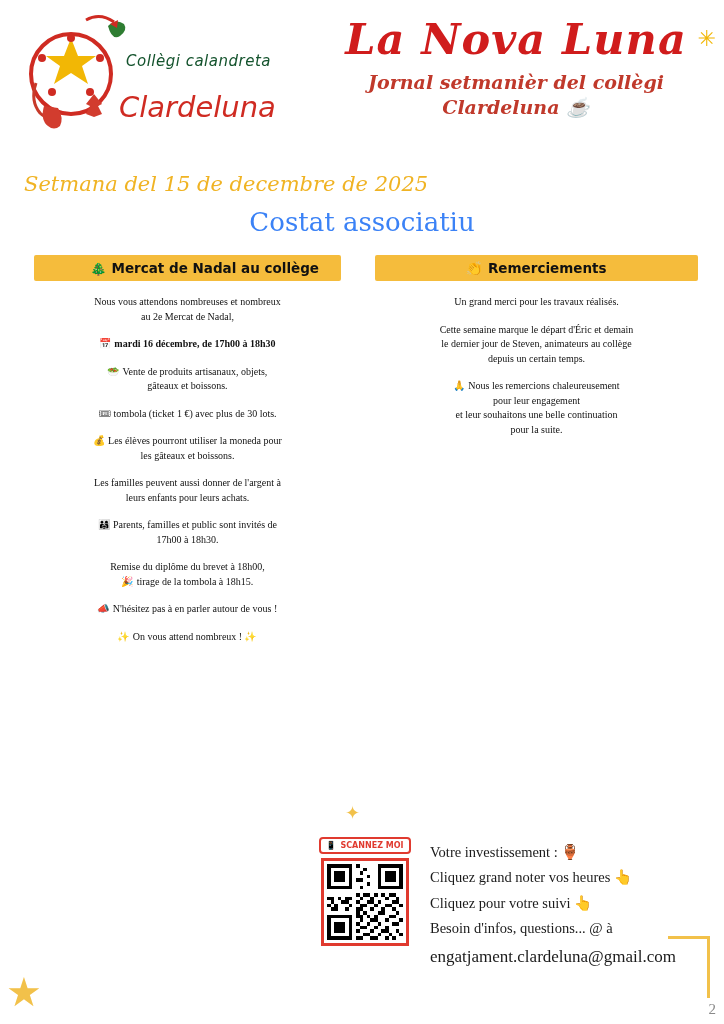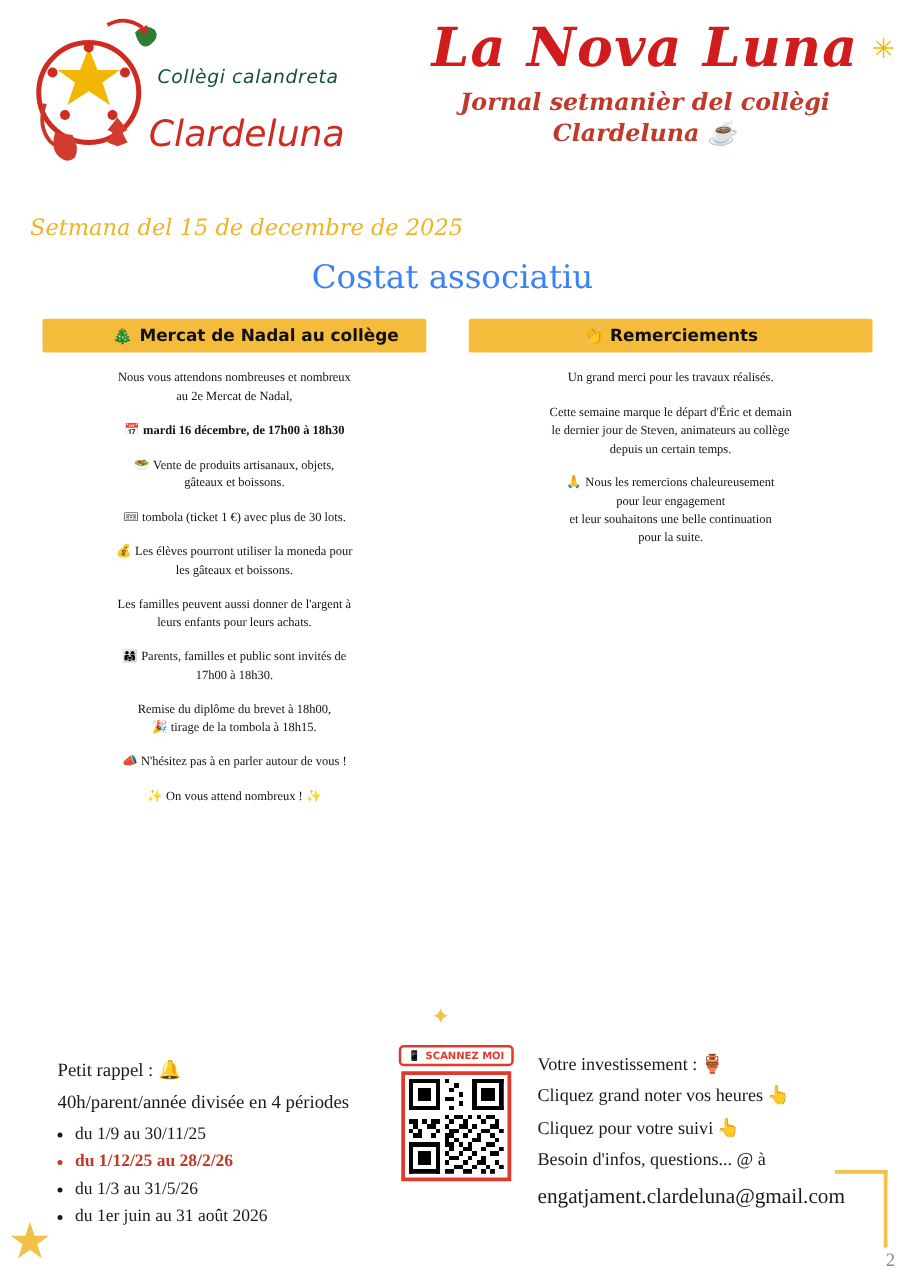--- a/index.html
+++ b/index.html
@@ -41,21 +41,21 @@
     margin:6px 0 0 0; font-family:"DejaVu Serif", serif; font-style:italic;
     font-size:19px; color:#c0392b; font-weight:bold; line-height:1.3;
   }
   .masthead .snow {
     position:absolute; right:-10px; top:12px; color:#f2b705; font-size:22px;
   }
 
   .week-line {
     position:absolute; left:24px; top:172px;
     font-family:"DejaVu Serif", serif; font-style:italic;
-    font-size:18px; color:#f0b323;
+    font-size:21px; color:#f0b323;
   }
 
   .section-title {
     text-align:center; margin-top:32px;
     font-family:"DejaVu Serif", serif; 
     font-size:26px; color:#3b82f6;
   }
 
   
   .columns {
@@ -188,30 +188,20 @@
     <p class="p">Cette semaine marque le départ d'Éric et demain<br>le dernier jour de Steven, animateurs au collège<br>depuis un certain temps.</p>
     <p class="p">🙏 Nous les remercions chaleureusement<br>pour leur engagement<br>et leur souhaitons une belle continuation<br>pour la suite.</p>
   </div>
 
 </div>
 
 <div class="footer">
 
   <div class="sparkle">✦</div>
 
-  <div class="rappel">
-    <div class="title">Petit rappel : 🔔</div>
-    <div>40h/parent/année divisée en 4 périodes</div>
-    <ul>
-      <li>du 1/9 au 30/11/25</li>
-      <li class="hl">du 1/12/25 au 28/2/26</li>
-      <li>du 1/3 au 31/5/26</li>
-      <li>du 1er juin au 31 août 2026</li>
-    </ul>
-  </div>
 
   <div class="qr-block">
     <div class="scan-pill">
       <span class="emo">📱</span>
       <span>SCANNEZ MOI</span>
     </div>
     <div class="qr">
       <svg class="qr-inner" viewBox="0 0 21 21" shape-rendering="crispEdges">
         <rect width="21" height="21" fill="#fff"></rect>
         <g fill="#000">

